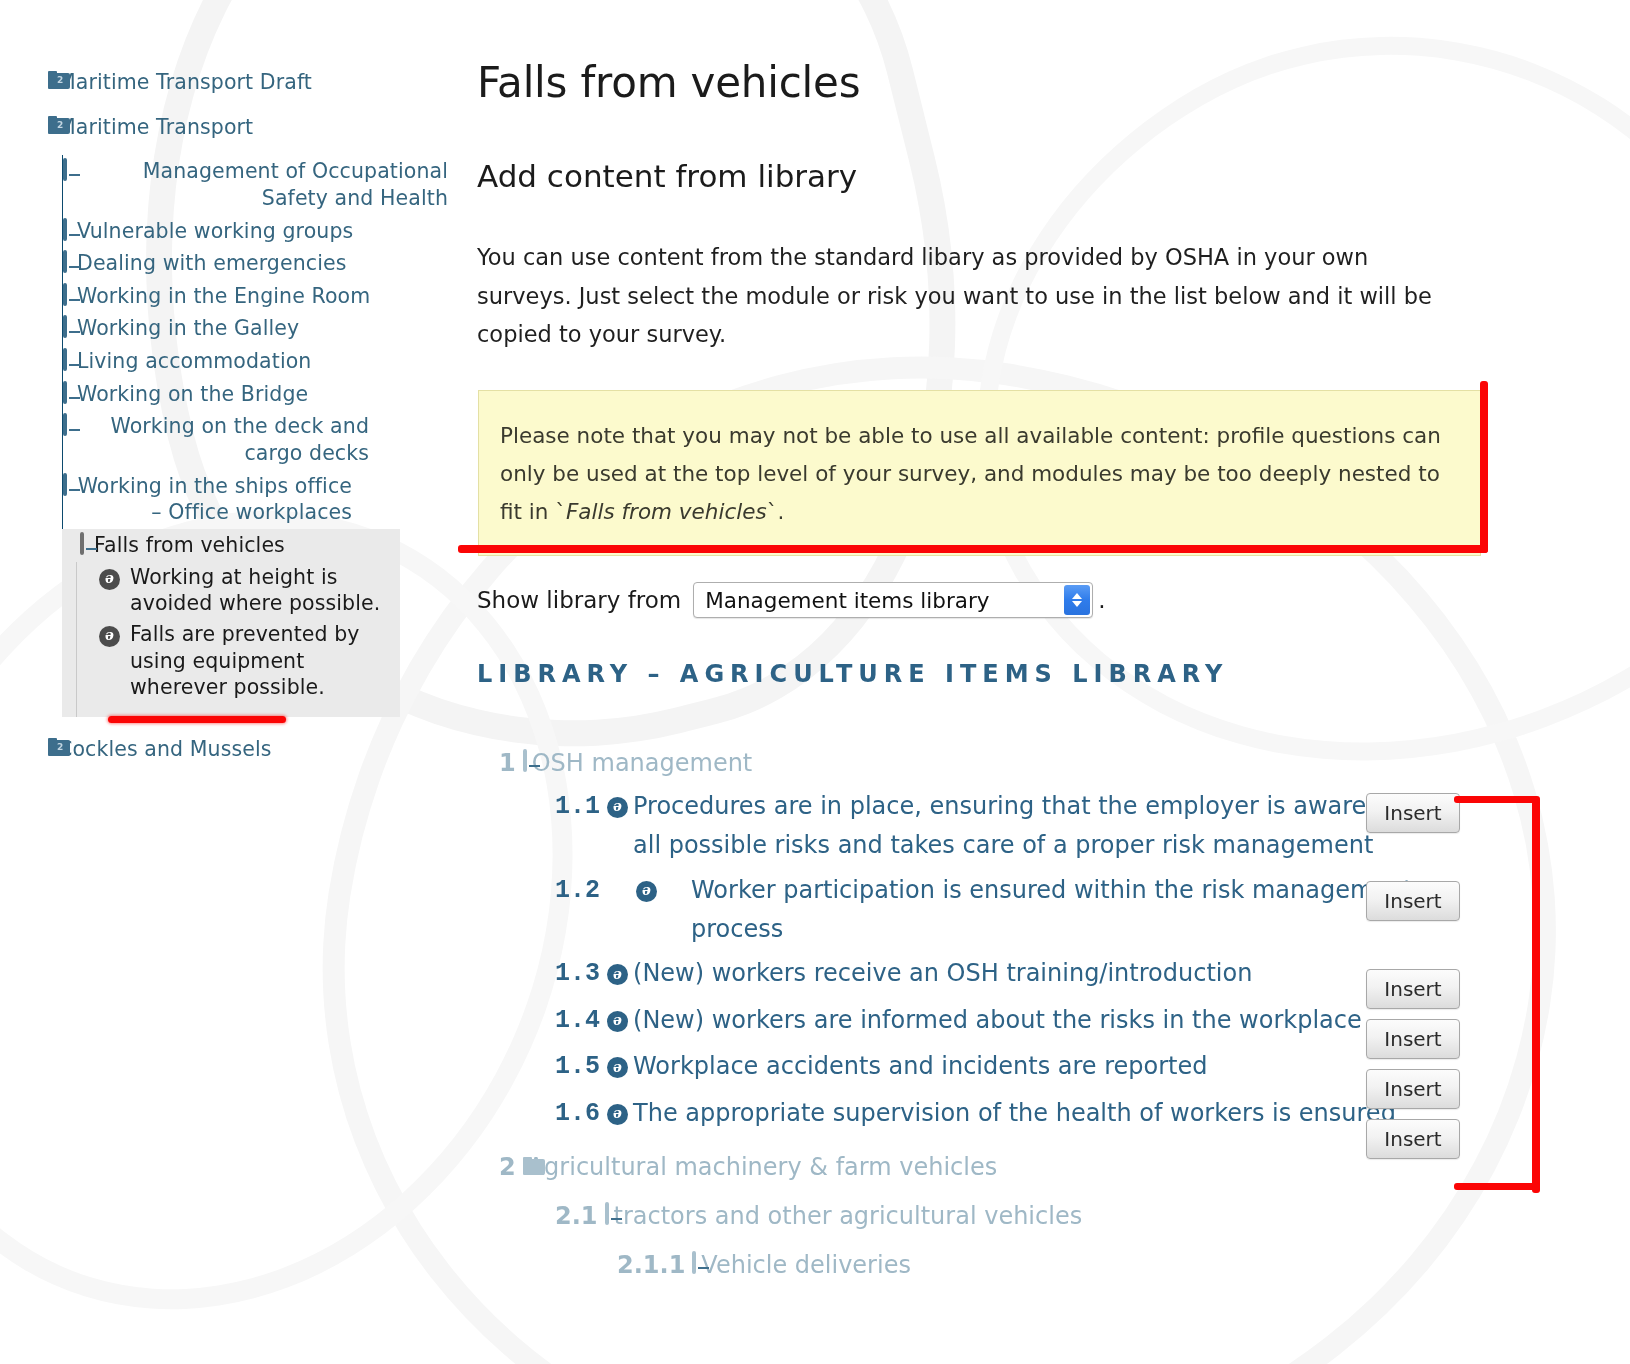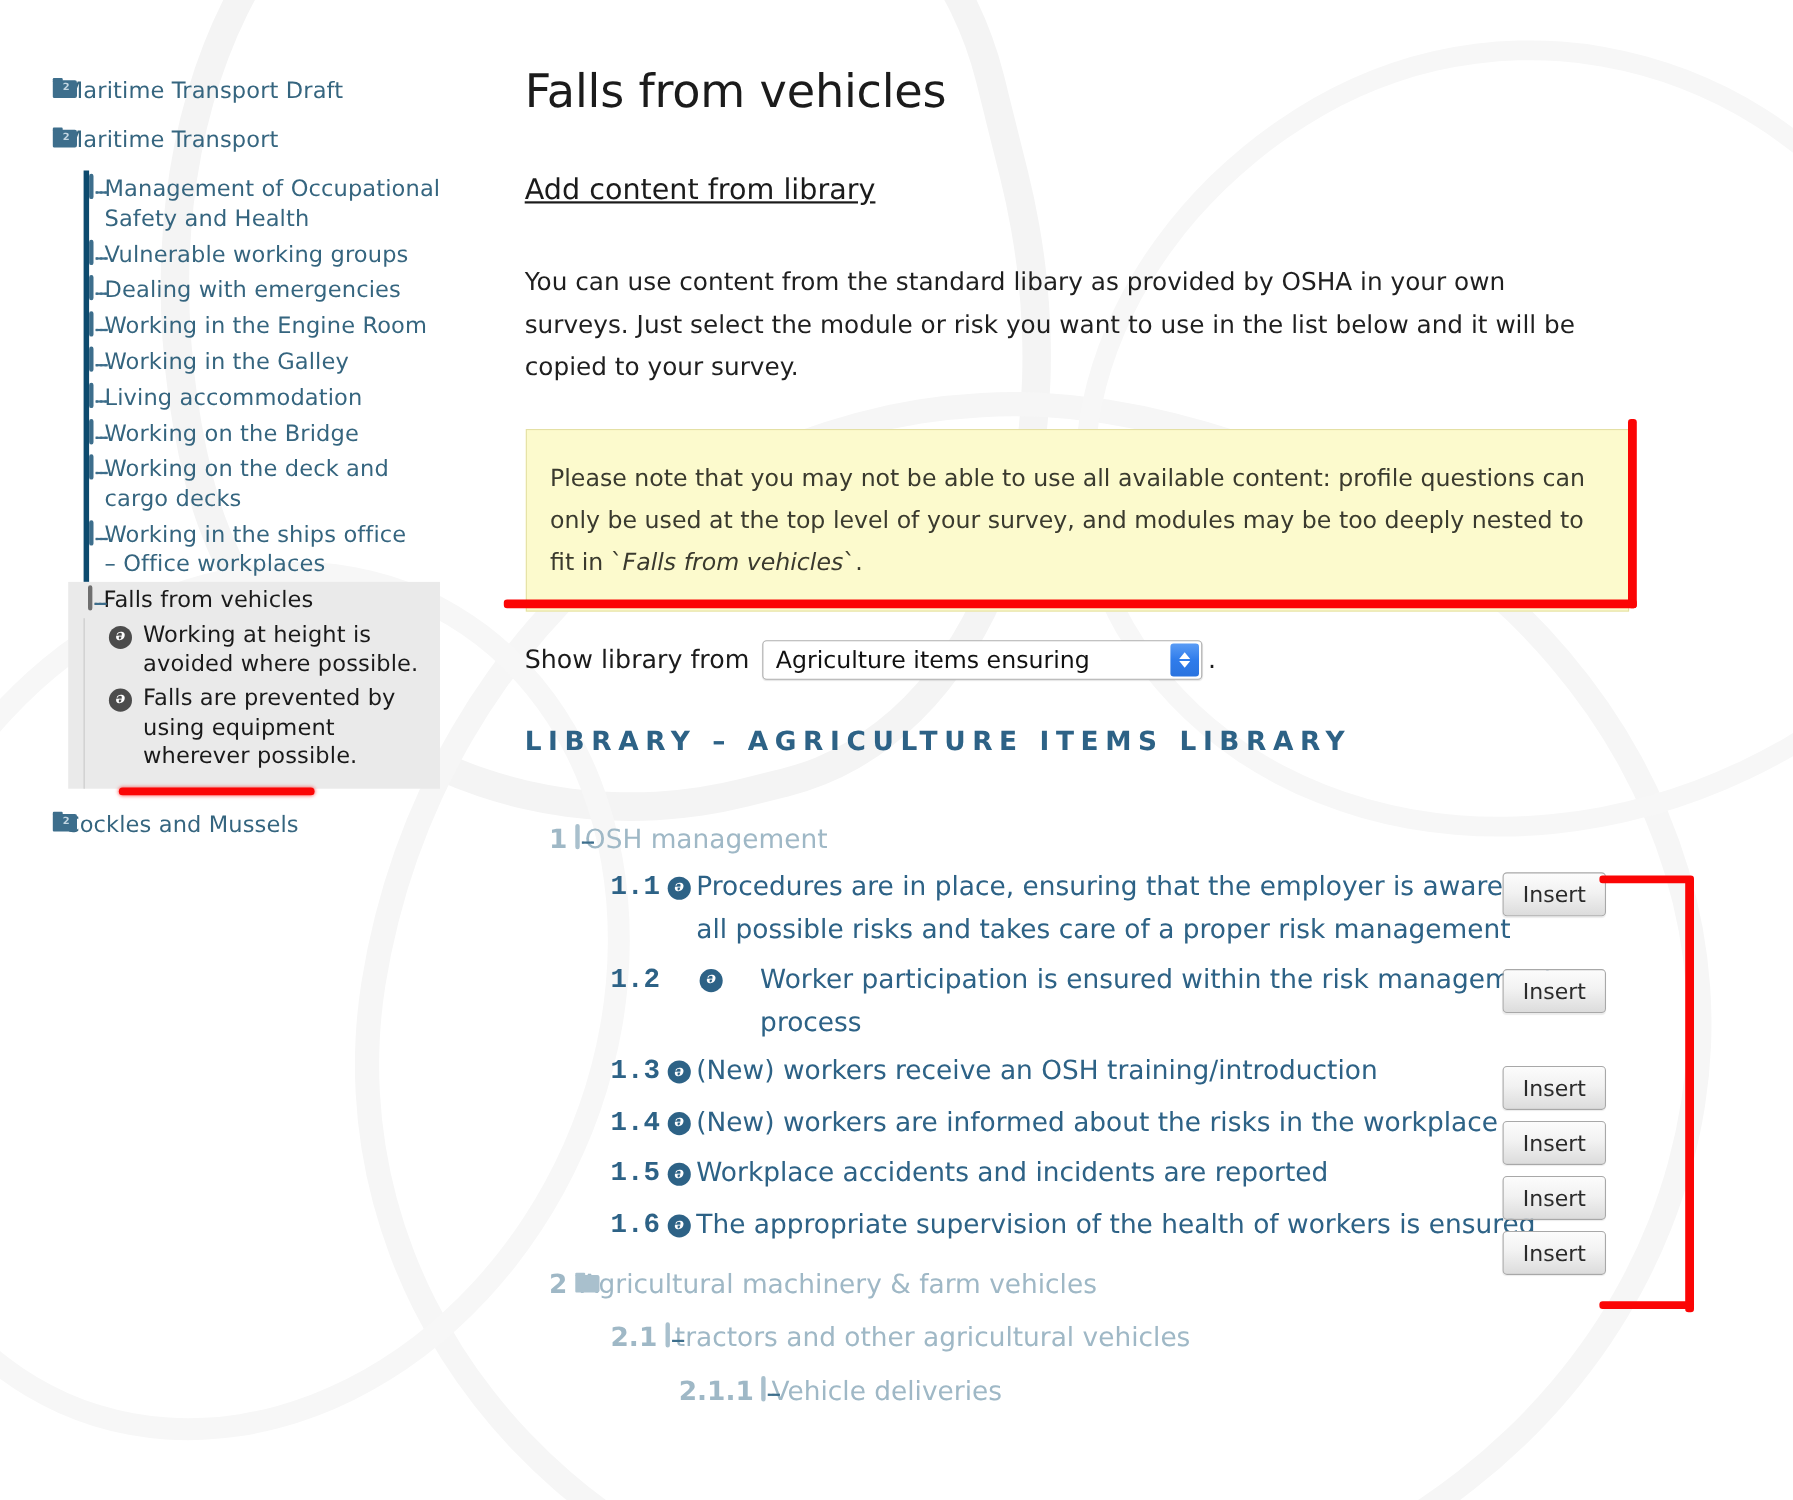--- a/index.html
+++ b/index.html
@@ -55,21 +55,21 @@
     align-items: flex-start;
     padding: 3px 0 3px 0;
     line-height: 1.30;
   }
   .node-label {
     font-size: 20.5px;
     color: #35657f;
     letter-spacing: 0.1px;
   }
   .lvl0 > .node-row { padding-left: 0px; margin-bottom: 12px; }
-  .lvl1 { border-left: 5px solid #0c4a6e; margin-left: 28px; padding-left: 0; }
+  .lvl1 { border-left: 1px solid #0c4a6e; margin-left: 14px; padding-left: 0; text-align: right; }
 
   .selected-wrap {
     background: #eaeaea;
     margin-left: 14px;
     padding-left: 0;
     width: 338px;
   }
   .selected-wrap .node-row { padding-left: 18px; }
   .selected-wrap .node-label { color: #1a1a1a; }
   .sel-children { border-left: 1px solid #c9c9c9; margin-left: 14px; }
@@ -139,21 +139,21 @@
 
   
   #main { position: absolute; left: 477px; top: 0; width: 1153px; }
   h1.page-title {
     margin: 0; position: absolute; left: 0; top: 58px;
     font-size: 42px; font-weight: normal; color: #1b1b1b;
     letter-spacing: -0.2px;
   }
   h2.section-title {
     margin: 0; position: absolute; left: 0; top: 158px;
-    font-size: 26px; font-weight: normal; color: #1b1b1b; text-decoration: underline;
+    font-size: 31px; font-weight: normal; color: #1b1b1b;
   }
   p.intro {
     margin: 0; position: absolute; left: 0; top: 238px; width: 955px;
     font-size: 22.5px; line-height: 1.72; color: #1f1f1f;
   }
 
   
   .notice {
     position: absolute; left: 1px; top: 390px;
     width: 1003px; box-sizing: border-box;
@@ -490,21 +490,21 @@
     <h2 class="section-title">Add content from library</h2>
     <p class="intro">You can use content from the standard libary as provided by OSHA in your own surveys. Just select the module or risk you want to use in the list below and it will be copied to your survey.</p>
 
     <div class="notice">
       <span>Please note that you may not be able to use all available content: profile questions can only be used at the top level of your survey, and modules may be too deeply nested to fit in  `</span><i>Falls from vehicles</i><span>`.</span>
     </div>
 
     <div class="lib-select-row">
       <span class="lbl">Show library from</span>
       <span class="select-shell">
-        <span class="sel-val">Agriculture items ensuring</span>
+        <span class="sel-val">Management items library</span>
         <span class="select-arrows">
           <span class="up"></span>
             <span class="down"></span>
         </span>
       </span>
       <span class="dot-after">.</span>
     </div>
 
     <div class="lib-heading">LIBRARY  –  AGRICULTURE ITEMS LIBRARY</div>
 

